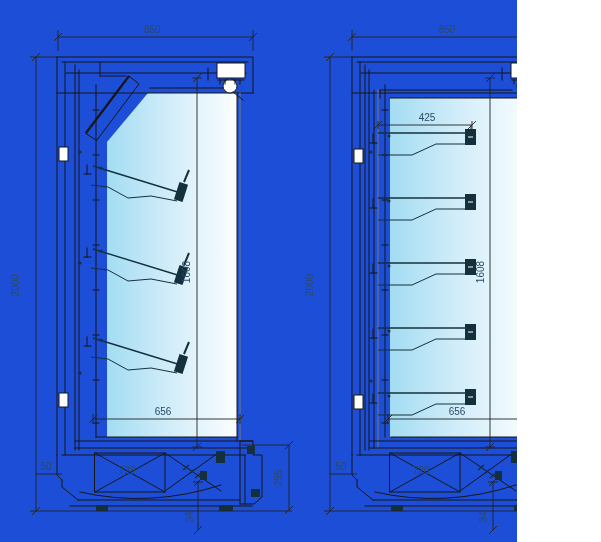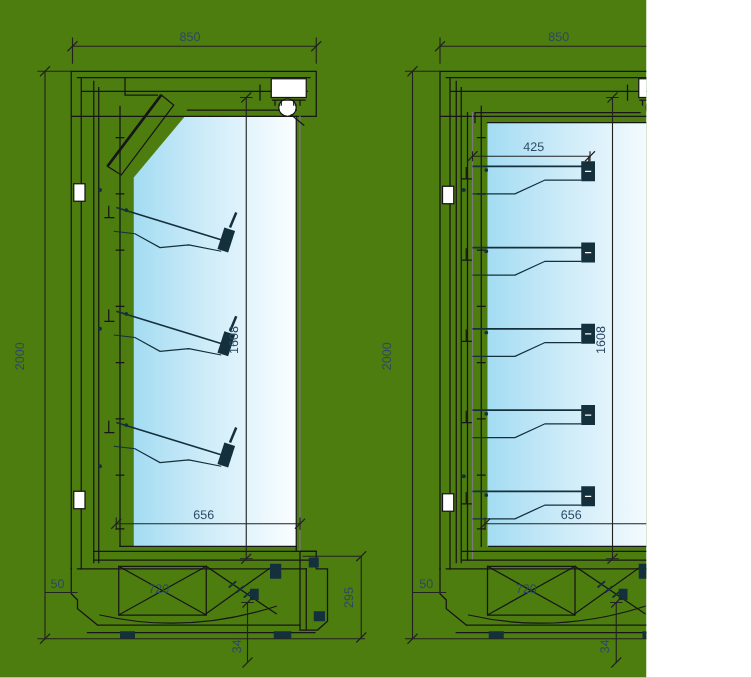--- a/index.html
+++ b/index.html
@@ -1,16 +1,16 @@
 <!DOCTYPE html>
 <html><head>
 <meta charset="utf-8">
 <style>
   html,body{margin:0;padding:0;background:#ffffff;}
-  .stage{position:relative;width:517px;height:542px;background:#4d7c0f;overflow:hidden;}
+  .stage{position:relative;width:517px;height:542px;background:#1d4ed8;overflow:hidden;}
   svg{display:block;}
   .k{stroke:#161616;fill:none;stroke-width:1;stroke-linecap:square;}
   .k2{stroke:#7a7a7a;fill:none;stroke-width:1;stroke-linecap:square;}
   .kth{stroke:#161616;fill:none;stroke-width:2.2;}
   .shelfln{stroke:#14303c;fill:none;stroke-width:1.4;}
   .supln{stroke:#14303c;fill:none;stroke-width:1;}
   .dimln{stroke:#222;fill:none;stroke-width:0.9;}
   .tick{stroke:#222;fill:none;stroke-width:0.9;}
   .dark{fill:#14303c;stroke:none;}
   .wbox{fill:#ffffff;stroke:#161616;stroke-width:1;}

